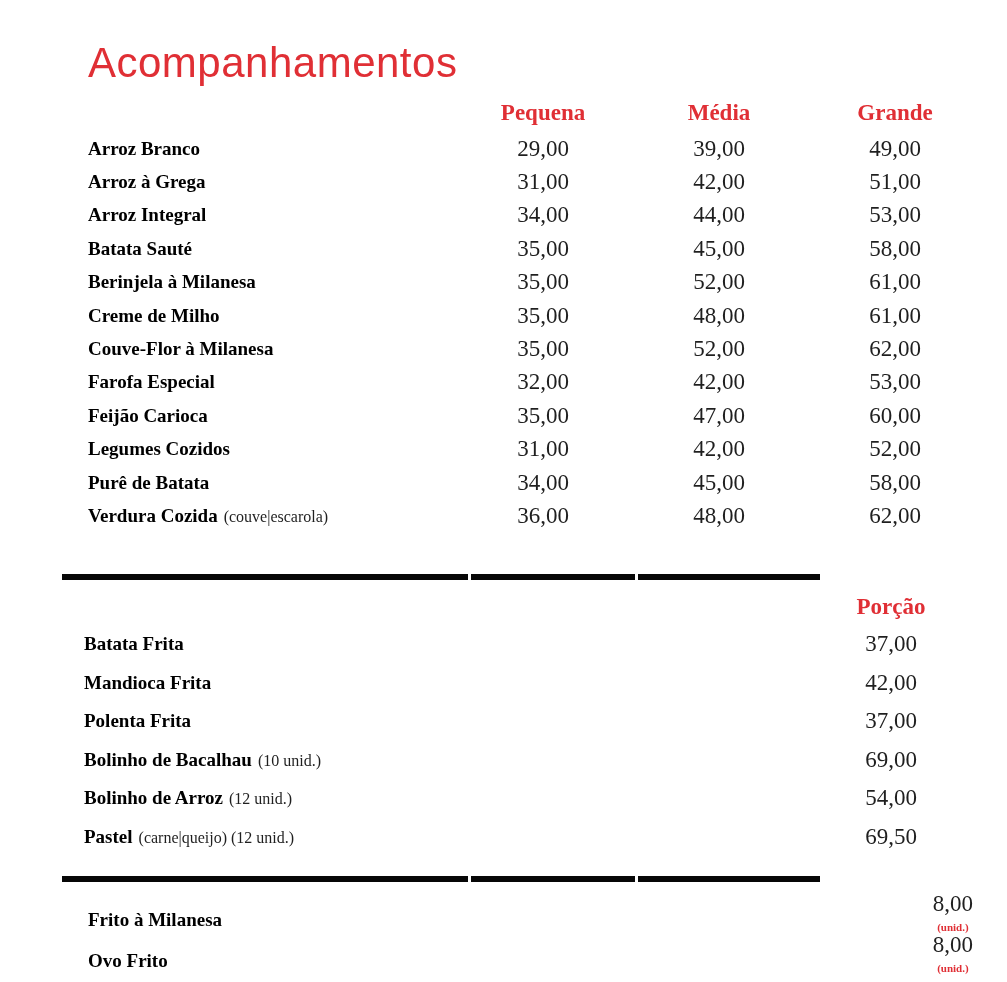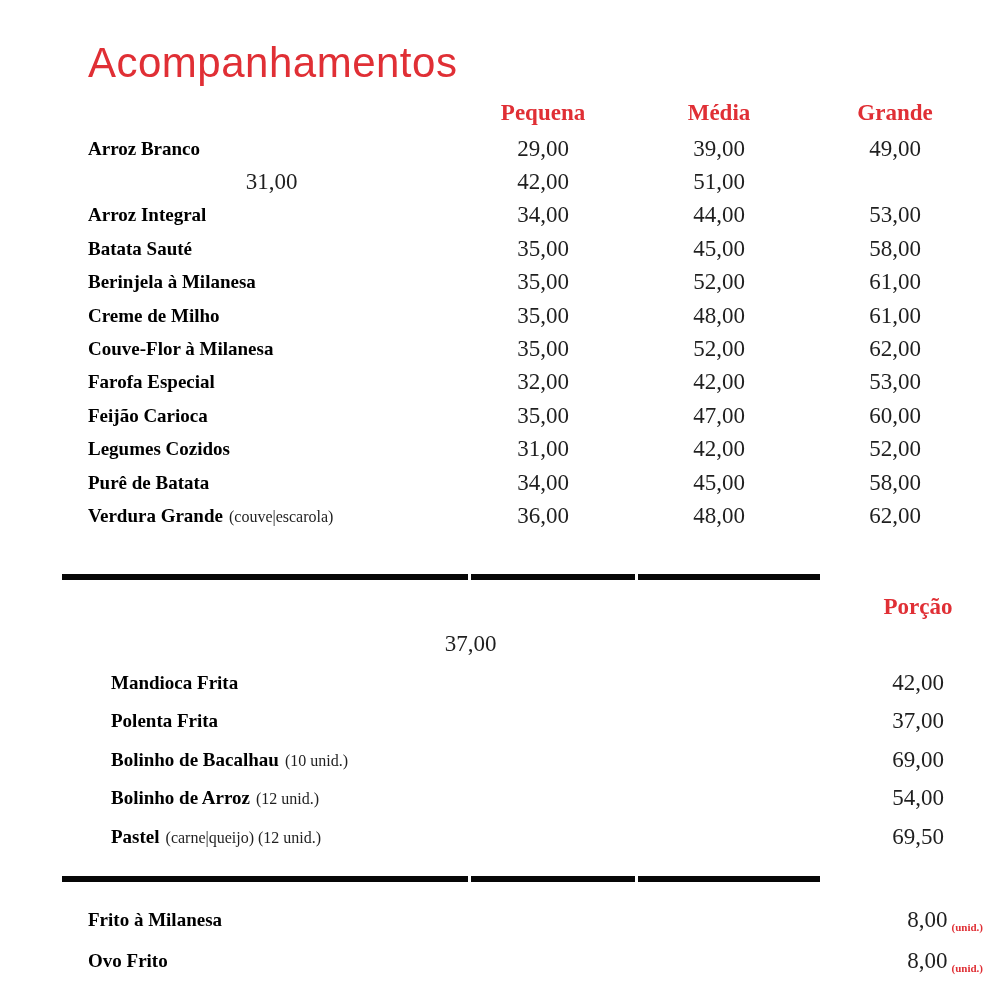--- a/index.html
+++ b/index.html
@@ -56,36 +56,36 @@
   .divider .seg1 { width: 406px; }
   .divider .seg2 { width: 164px; }
   .divider .seg3 { width: 182px; }
   .divider-1 { top: 574px; }
   .divider-2 { top: 876px; }
   
   .portion-table { position: absolute; left: 0; top: 588px; width: 1007px; }
   .prow {
     display: grid;
     grid-template-columns: 719px 176px;
-    padding-left: 111px;
+    padding-left: 84px;
     height: 38.5px;
     align-items: center;
   }
   .prow.header-row { height: 37px; }
   
   .unit-table { position: absolute; left: 0; top: 899px; width: 1007px; }
   .urow {
     position: relative;
     height: 41px;
     display: flex; align-items: center;
     padding-left: 88px;
   }
   .unit-price-group {
-    position: absolute; right: 24px; bottom: 7px;
-    display: flex; align-items: flex-end; gap: 4px;
+    position: absolute; right: 34px; bottom: 7px;
+    display: flex; align-items: center; gap: 4px; flex-direction: column;
   }
   .uprice { font-size: 23px; color: var(--ink); }
   .ulabel { color: var(--red); font-weight: bold; font-size: 11px; }
 </style>
 </head>
 <body>
 
 <h1 class="page-title">Acompanhamentos</h1>
 
 <section class="size-table">
@@ -99,20 +99,23 @@
   <div class="srow">
     <div class="name-cell">
       <span class="name">Arroz Branco</span>
     </div>
     <div class="price">29,00</div>
     <div class="price">39,00</div>
     <div class="price">49,00</div>
   </div>
 
   <div class="srow">
+    <div class="name-cell">
+      <span class="name">Arroz à Grega</span>
+    </div>
     <div class="price">31,00</div>
     <div class="price">42,00</div>
     <div class="price">51,00</div>
   </div>
 
   <div class="srow">
     <div class="name-cell">
       <span class="name">Arroz Integral</span>
     </div>
     <div class="price">34,00</div>
@@ -187,21 +190,21 @@
     <div class="name-cell">
       <span class="name">Purê de Batata</span>
     </div>
     <div class="price">34,00</div>
     <div class="price">45,00</div>
     <div class="price">58,00</div>
   </div>
 
   <div class="srow">
     <div class="name-cell">
-      <span class="name">Verdura Grande</span><span class="note">(couve|escarola)</span>
+      <span class="name">Verdura Cozida</span><span class="note">(couve|escarola)</span>
     </div>
     <div class="price">36,00</div>
     <div class="price">48,00</div>
     <div class="price">62,00</div>
   </div>
 </div>
 </section>
 
 <div class="divider divider-1">
   <div class="seg seg1"></div>
@@ -209,20 +212,23 @@
   <div class="seg seg3"></div>
 </div>
 
 <section class="portion-table">
   <div class="prow header-row">
     <div></div>
     <div class="hcell">Porção</div>
   </div>
   <div>
   <div class="prow">
+    <div class="name-cell">
+      <span class="name">Batata Frita</span>
+    </div>
     <div class="price">37,00</div>
   </div>
 
   <div class="prow">
     <div class="name-cell">
       <span class="name">Mandioca Frita</span>
     </div>
     <div class="price">42,00</div>
   </div>
 

